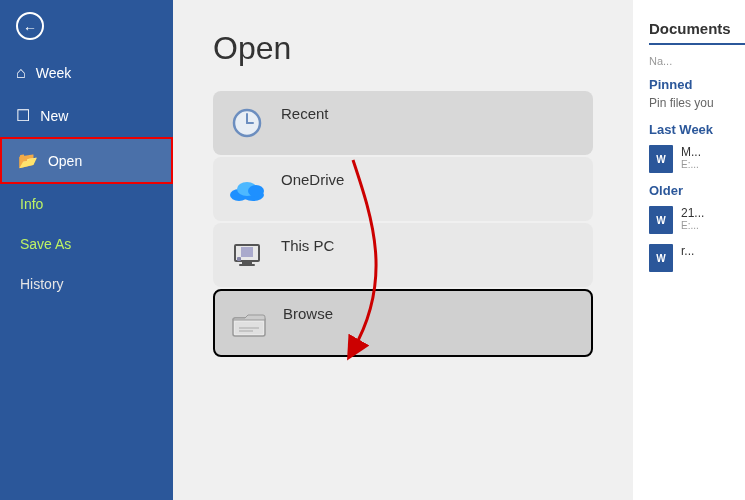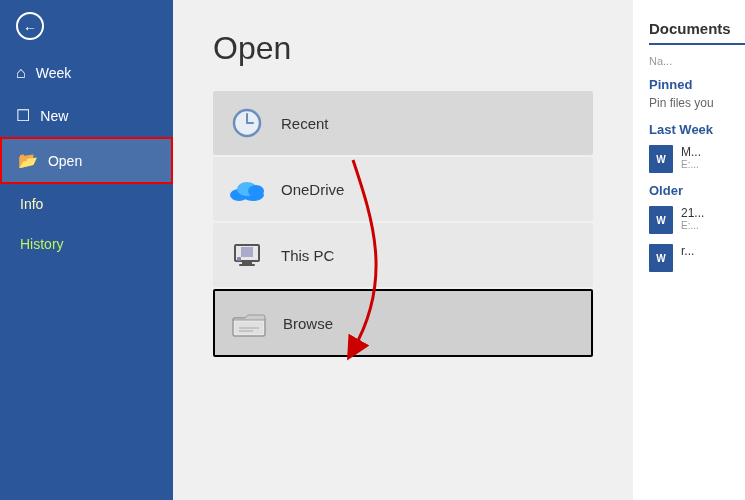--- a/index.html
+++ b/index.html
@@ -44,27 +44,27 @@
       font-size: 14px;
     }
 
     .sidebar-item.active {
       background: rgba(255,255,255,0.15);
       border: 2px solid #e00;
     }
 
     .sidebar-item-text-only {
       padding: 12px 16px 12px 20px;
-      color: #fef9c3;
+      color: #bef264;
       cursor: pointer;
       font-size: 14px;
     }
 
     .sidebar-item-text-only.history-item {
-      color: #bef264;
+      color: #e5e5e5;
     }
 
     .sidebar-icon {
       font-size: 16px;
       flex-shrink: 0;
     }
 
     
     .main-content {
       flex: 1;
@@ -84,26 +84,25 @@
 
     .open-options {
       display: flex;
       flex-direction: column;
       gap: 2px;
       width: 380px;
     }
 
     .open-option {
       display: flex;
-      align-items: center;
       gap: 16px;
       padding: 14px 16px;
       cursor: pointer;
       background: #e8e8e8;
-      border-radius: 2px;
+      border-radius: 8px;
     }
 
     .open-option.recent {
       background: #d8d8d8;
     }
 
     .open-option.browse {
       background: #d0d0d0;
       border: 2px solid #000000;
       position: relative;
@@ -227,20 +226,23 @@
   <div class="sidebar-item active">
     <span class="sidebar-icon">📂</span>
     <span>Open</span>
   </div>
 
   <div class="sidebar-item-text-only">
     <span>Info</span>
   </div>
 
 
+  <div class="sidebar-item-text-only">
+    <span>Save As</span>
+  </div>
 
   <div class="sidebar-item-text-only history-item">
     <span>History</span>
   </div>
 
 </div>
 
 <div class="main-content">
   <h1 class="page-title">Open</h1>
 

